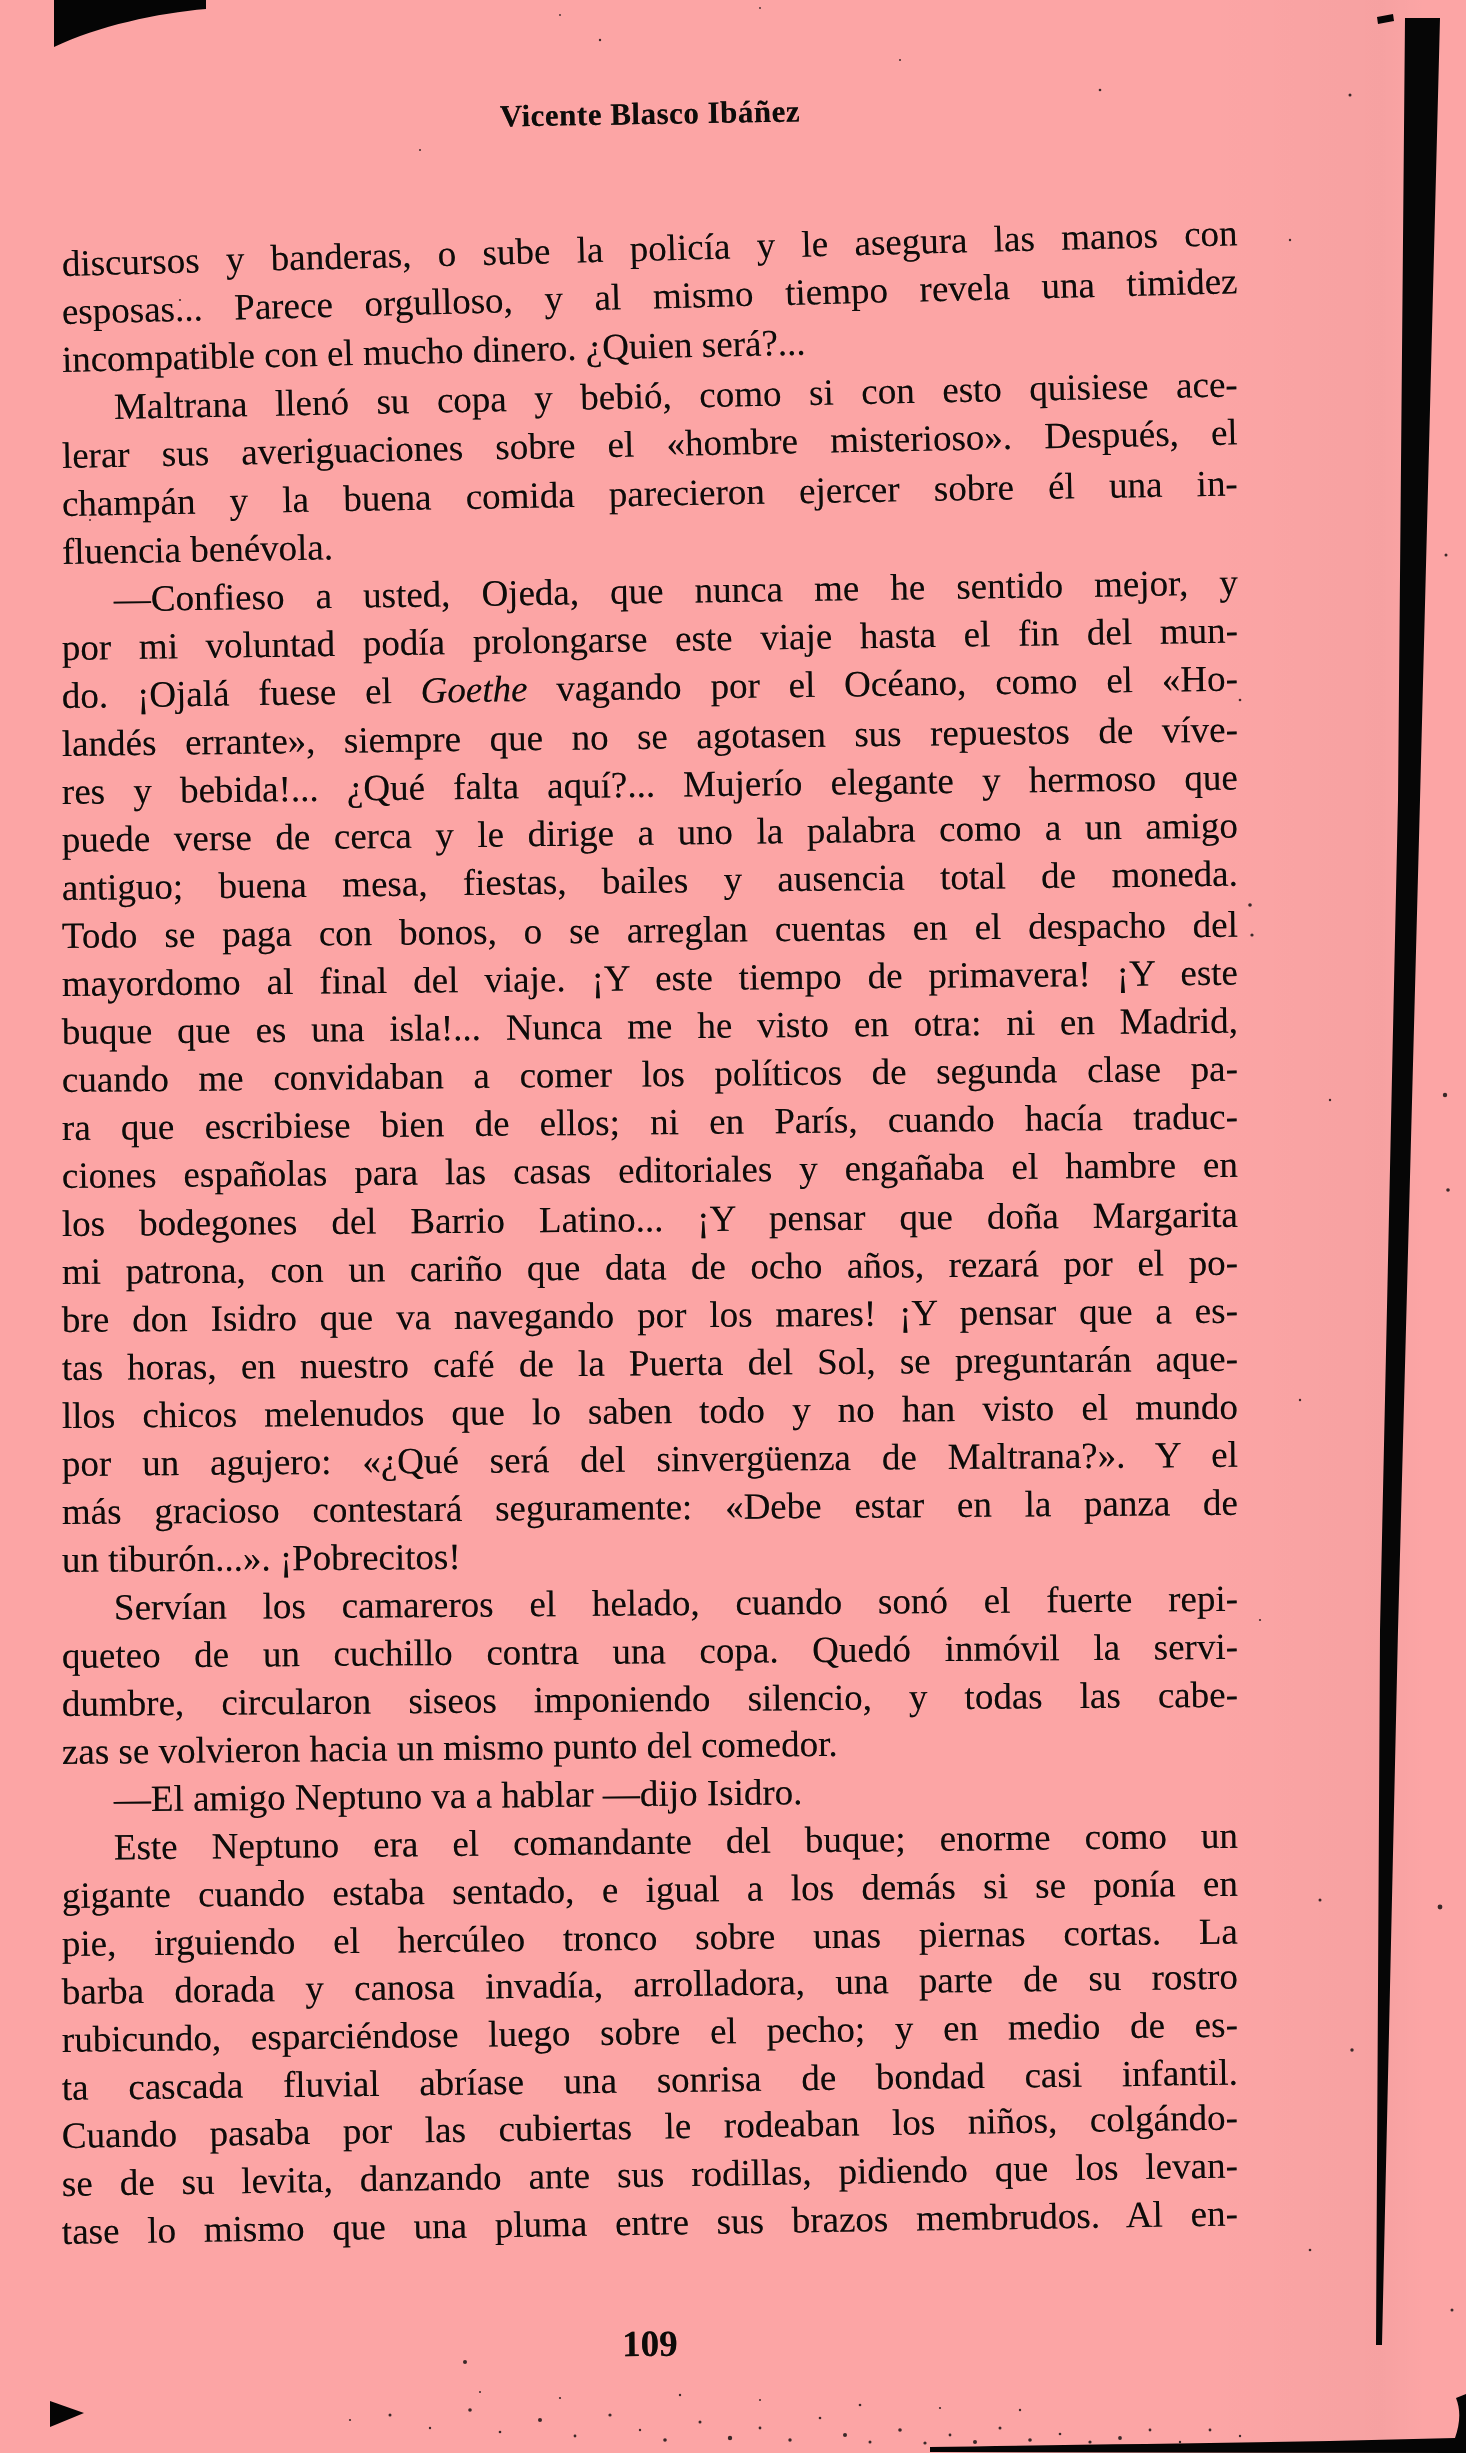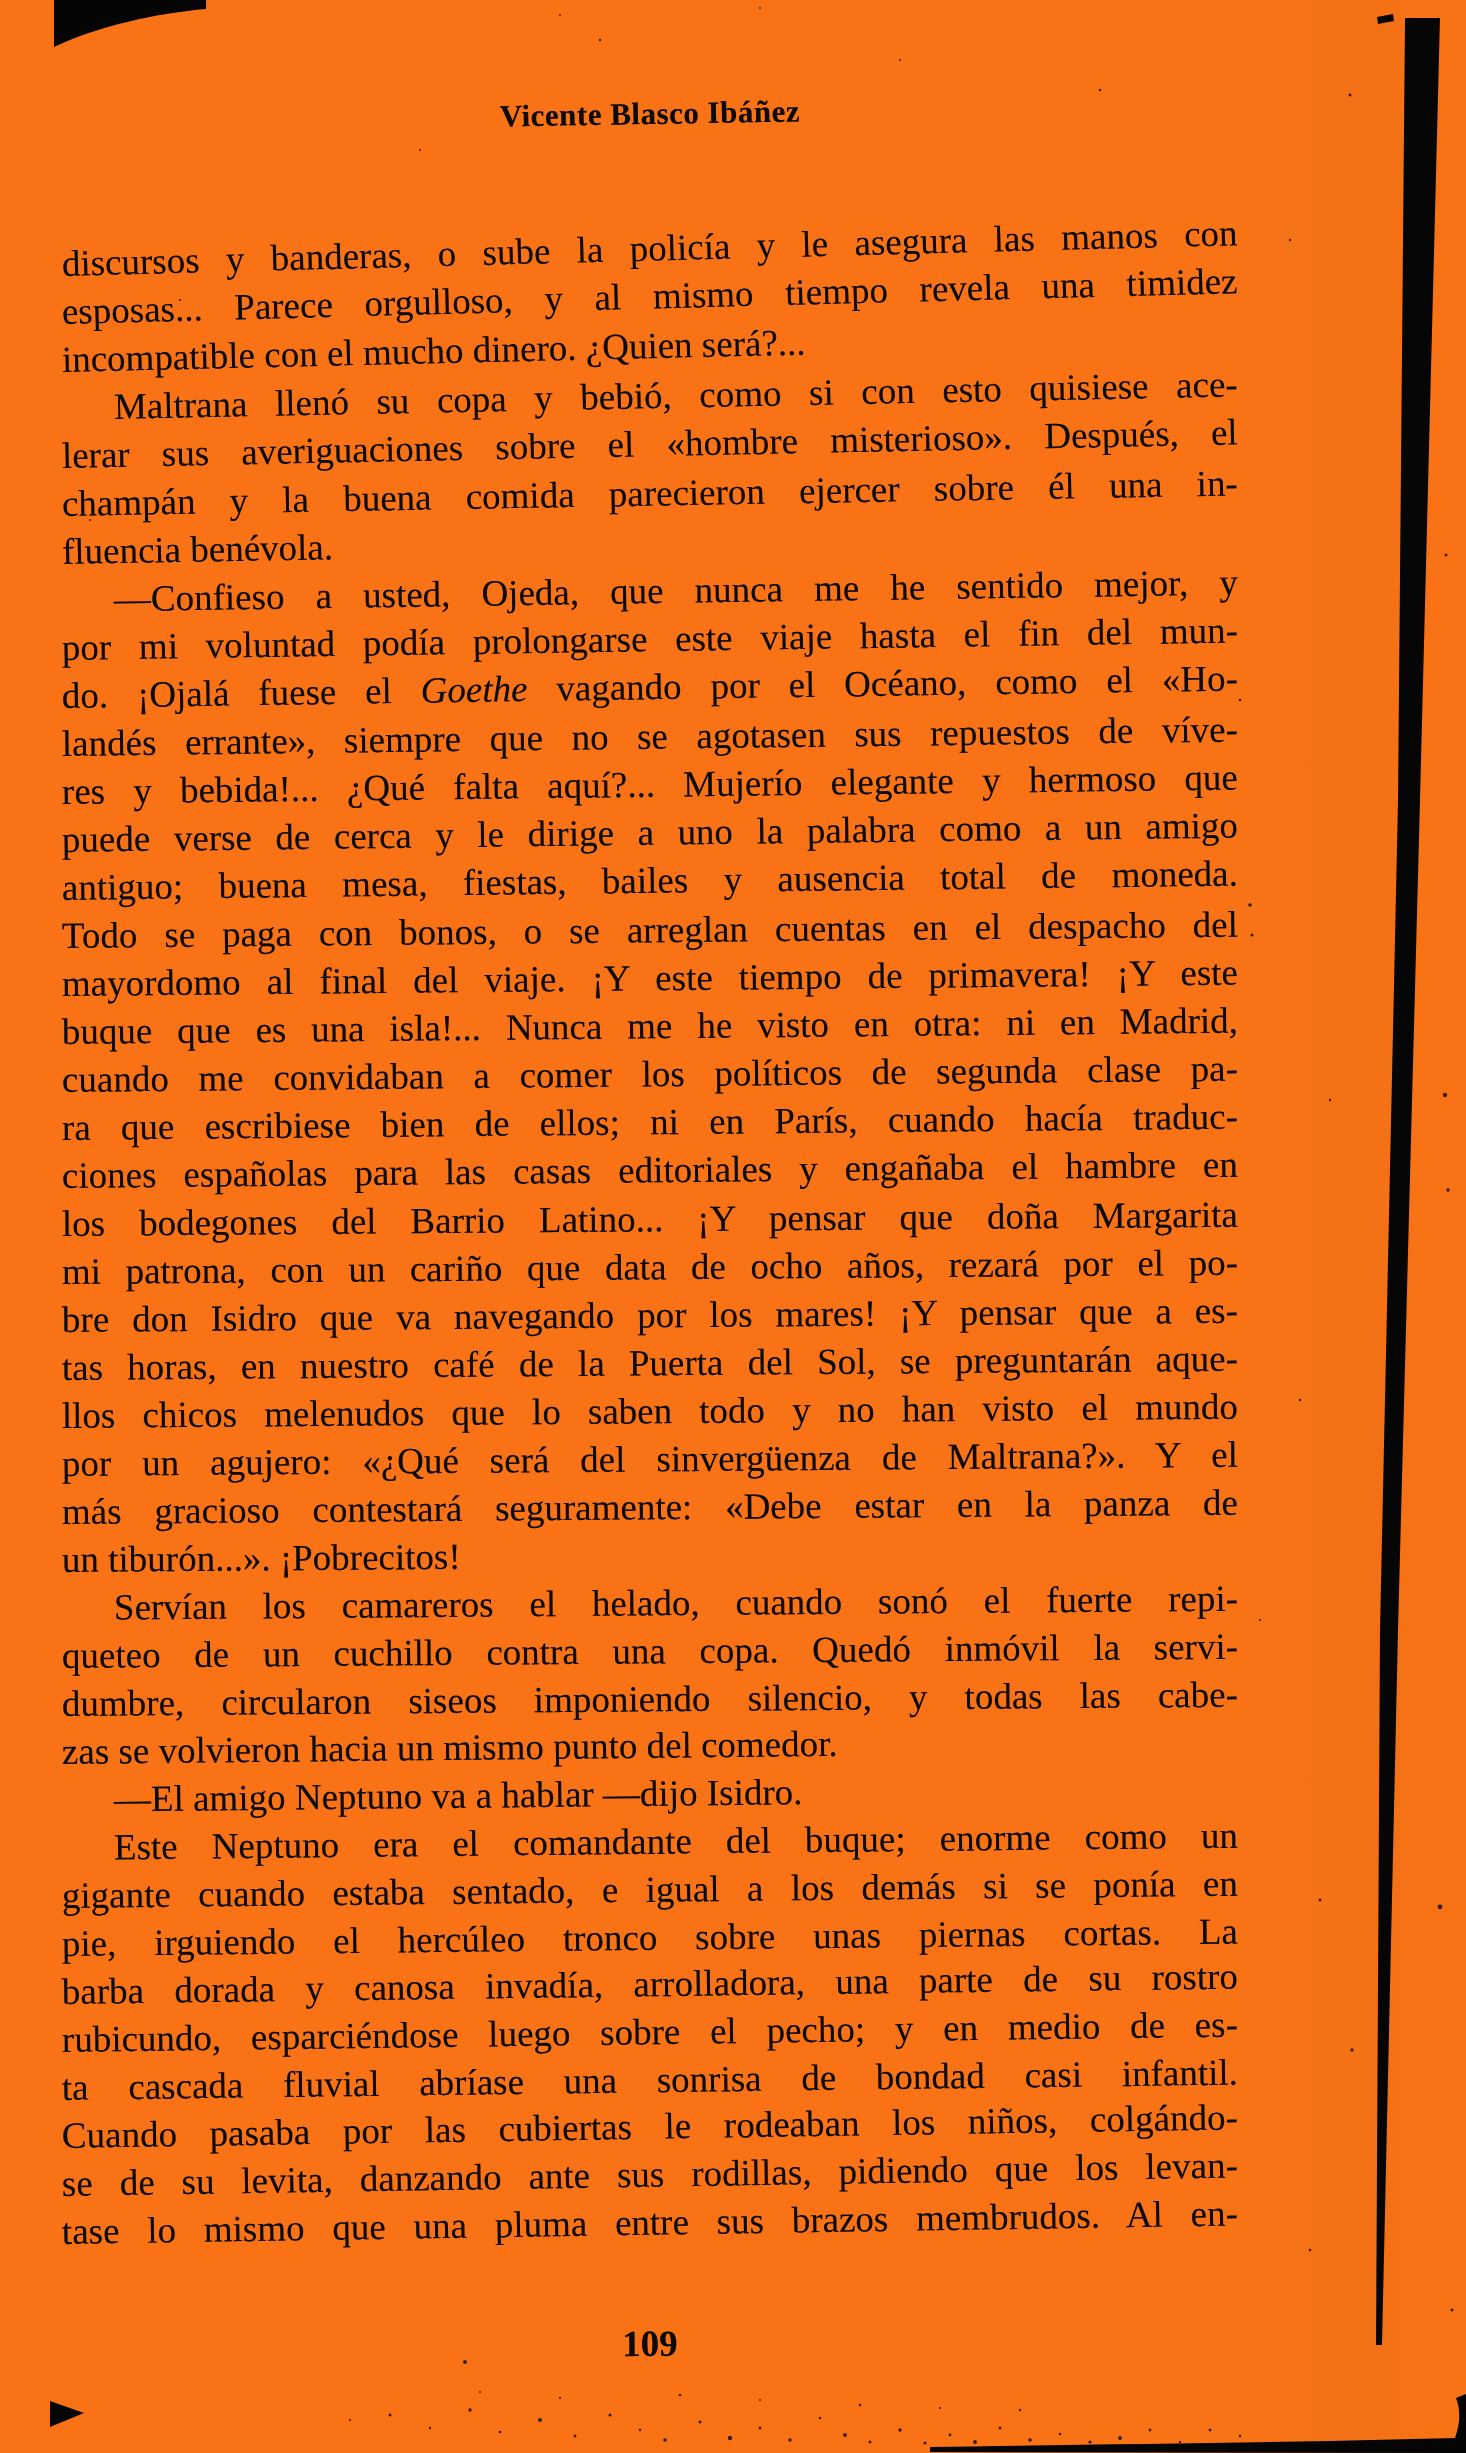--- a/index.html
+++ b/index.html
@@ -1,20 +1,20 @@
 <!DOCTYPE html>
 <html><head>
 <meta charset="utf-8">
 <title>Scanned book page</title>
 <style>
   html,body{margin:0;padding:0;background:#ffffff;}
   .sheet{
     position:relative;
     width:1466px;height:2453px;
-    background:#f97316;
+    background:#fca5a5;
     overflow:hidden;
     font-family:"Liberation Serif","DejaVu Serif",serif;
     color:#0d0c0a;
   }
   
   .sheet::after{
     content:"";
     position:absolute;top:0;right:40px;width:220px;height:100%;
     background:linear-gradient(to right, rgba(0,0,0,0) 0%, rgba(0,0,0,0.025) 80%, rgba(0,0,0,0) 100%);
     pointer-events:none;

